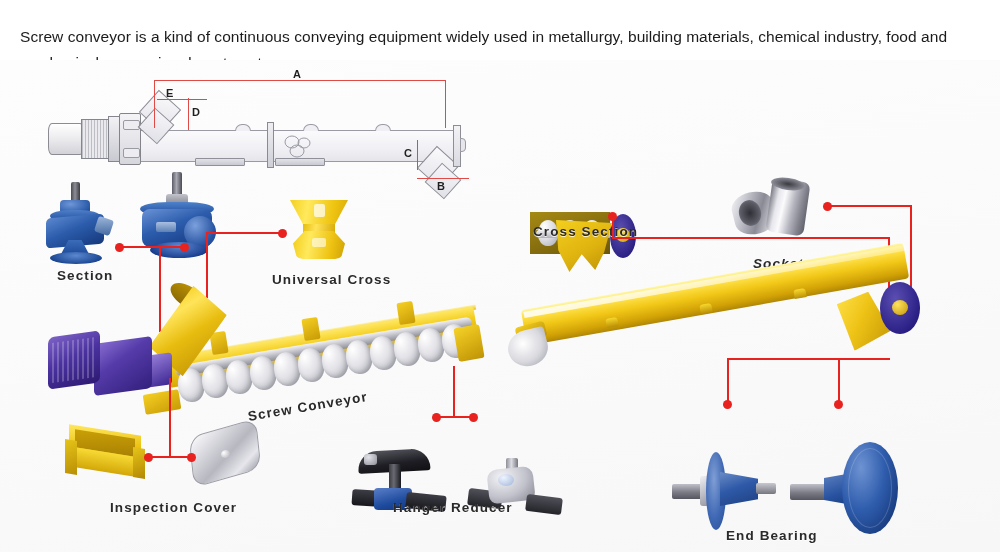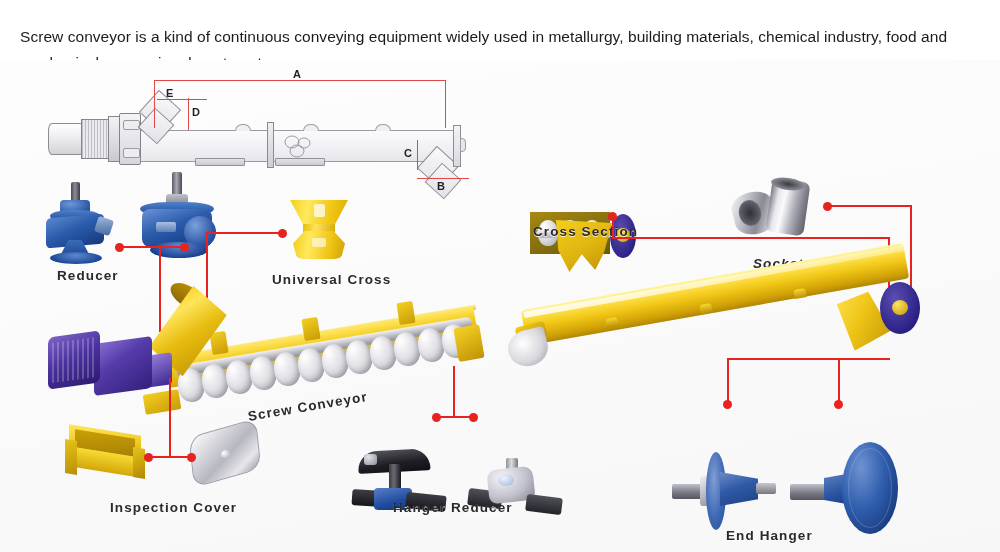--- a/index.html
+++ b/index.html
@@ -683,21 +683,21 @@
     <div class="part red2">
       <div class="shaft"></div>
       <div class="collar"></div>
       <div class="disc"></div>
       <div class="body"></div>
       <div class="plate"></div>
       <div class="bulge"></div>
       <div class="base"></div>
     </div>
 
-    <span class="lbl" style="left:57px; top:208px;">Reducer</span>
+    <span class="lbl" style="left:57px; top:208px;">Section</span>
 
     <div class="rline rh" style="left:120px; top:186px; width:64px;"></div>
     <div class="rline rv" style="left:159px; top:186px; height:86px;"></div>
     <div class="rdot" style="left:115px; top:183px;"></div>
     <div class="rdot" style="left:180px; top:183px;"></div>
 
     <div class="part uball">
       <div class="top"></div>
       <div class="waist"></div>
       <div class="bot"></div>
@@ -848,21 +848,21 @@
       <div class="stub"></div>
     </div>
 
     <div class="part eb2">
       <div class="shaft"></div>
       <div class="cone"></div>
       <div class="plate"></div>
       <div class="rim"></div>
     </div>
 
-    <span class="lbl" style="left:726px; top:468px;">End Hanger</span>
+    <span class="lbl" style="left:726px; top:468px;">End Bearing</span>
 
     <div class="rline rh" style="left:727px; top:298px; width:163px;"></div>
     <div class="rline rv" style="left:727px; top:298px; height:46px;"></div>
     <div class="rline rv" style="left:838px; top:298px; height:46px;"></div>
     <div class="rdot" style="left:723px; top:340px;"></div>
     <div class="rdot" style="left:834px; top:340px;"></div>
 
   </div>
 </div>
 

